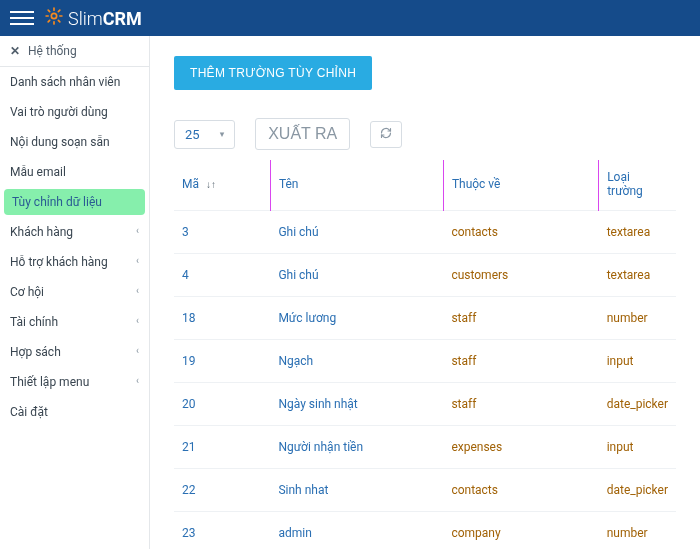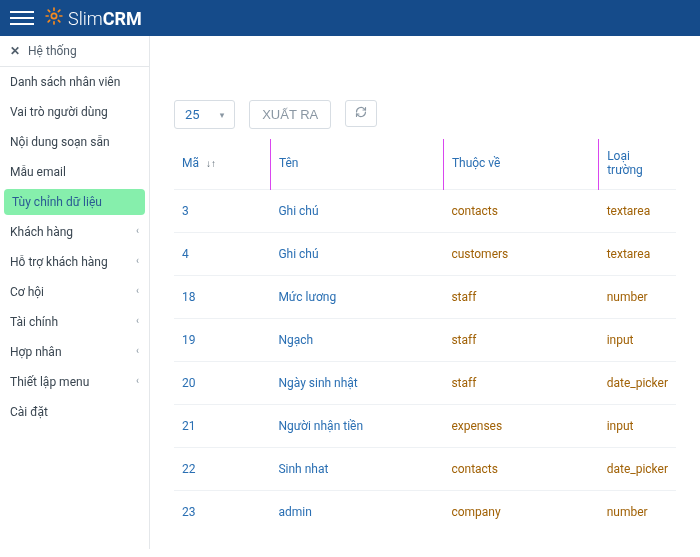--- a/index.html
+++ b/index.html
@@ -17,24 +17,24 @@
   .sidebar { width:150px; border-right:1px solid #e4e7ea; background:#fff; overflow-y:auto; }
   .side-head { display:flex; align-items:center; padding:8px 10px; border-bottom:1px solid #e4e7ea; font-size:12px; }
   .side-head .x { font-weight:700; margin-right:8px; }
   .nav-item { display:flex; align-items:flex-start; justify-content:space-between; padding:8px 10px; font-size:12px; color:#3a4651; cursor:pointer; }
   .nav-item.active { background:#86efac; color:#2a5b93; border-radius:4px; margin:2px 4px; padding:6px 8px; }
   .chev { font-size:10px; color:#8a97a3; }
 
   .main { flex:1; background:#fff; padding:20px 24px; overflow-y:auto; }
   .add-btn { background:#29abe2; color:#fff; border:none; padding:10px 16px; font-size:12px; letter-spacing:.3px; border-radius:2px; cursor:pointer; }
 
-  .controls { display:flex; align-items:flex-start; gap:14px; margin-top:44px; margin-bottom:10px; }
+  .controls { display:flex; align-items:center; gap:20px; margin-top:28px; margin-bottom:10px; }
   .select { display:flex; align-items:center; gap:20px; border:1px solid #d7dde3; border-radius:3px; padding:6px 10px; color:#2a6fb3; cursor:pointer; }
   .select .caret { font-size:9px; color:#8a97a3; }
-  .export-btn { border:1px solid #d7dde3; background:#fff; color:#8a97a3; padding:6px 12px; border-radius:3px; cursor:pointer; font-size:13px; }
+  .export-btn { border:1px solid #d7dde3; background:#fff; color:#8a97a3; padding:6px 12px; border-radius:3px; cursor:pointer; font-size:16px; }
   .refresh-btn { border:1px solid #d7dde3; background:#fff; color:#8a97a3; padding:5px 9px; border-radius:3px; cursor:pointer; }
 
   table { width:100%; border-collapse:collapse; margin-top:6px; }
   th { text-align:left; font-weight:400; color:#2a6fb3; font-size:12px; padding:10px 8px 12px; border-left:1px solid #d946ef; position:relative; }
   th:first-child { border-left:none; }
   th .sort { font-size:10px; color:#bcc5ce; margin-left:4px; }
   th .sort.active { color:#5a6773; }
   td { padding:14px 8px; color:#a16207; font-size:12px; border-top:1px solid #eef1f4; }
   td.link { color:#2a6fb3; cursor:pointer; }
   col.c-id  { width:100px; }
@@ -105,34 +105,35 @@
         </div>
         <div class="nav-item">
           <span>Cơ hội</span>
           <span class="chev">‹</span>
         </div>
         <div class="nav-item">
           <span>Tài chính</span>
           <span class="chev">‹</span>
         </div>
         <div class="nav-item">
-          <span>Hợp nhân</span>
+          <span>Hợp sách</span>
           <span class="chev">‹</span>
         </div>
         <div class="nav-item">
           <span>Thiết lập menu</span>
           <span class="chev">‹</span>
         </div>
         <div class="nav-item">
           <span>Cài đặt</span>
         </div>
       </nav>
   </aside>
 
   <main class="main">
+    <button class="add-btn">THÊM TRƯỜNG TÙY CHỈNH</button>
 
     <div class="controls">
       <div class="select">
         <span>25</span>
         <span class="caret">▾</span>
       </div>
       <button class="export-btn">XUẤT RA</button>
       <button class="refresh-btn">
         <span>
           <svg width="12" height="12" viewBox="0 0 24 24" fill="none" stroke="#8a97a3" stroke-width="2.3" stroke-linecap="round">

